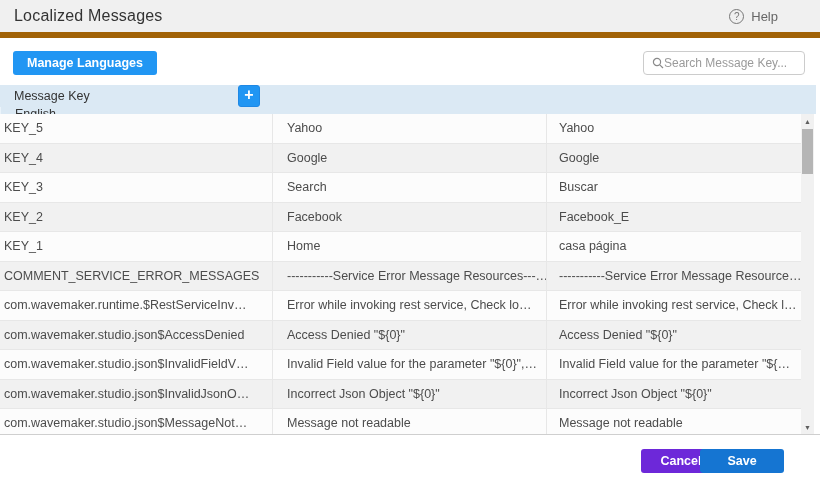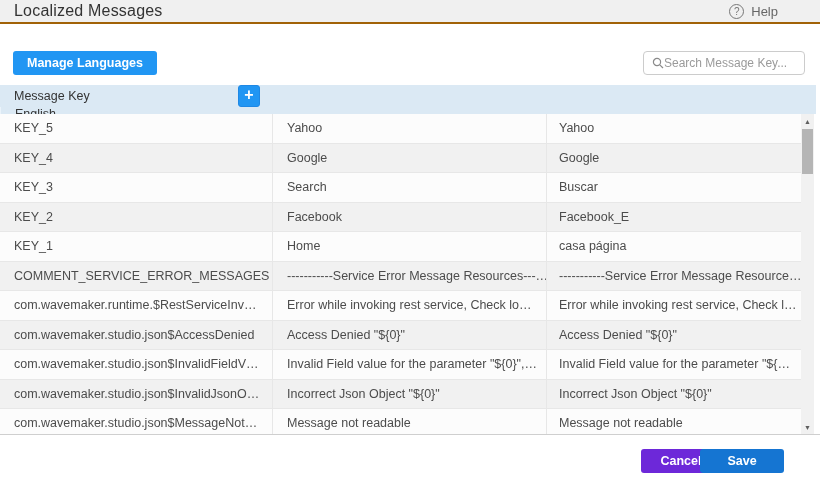--- a/index.html
+++ b/index.html
@@ -4,22 +4,22 @@
 <style>
   * { margin:0; padding:0; box-sizing:border-box; }
   body { background:#fff; }
   .app {
     width:820px; height:487px; position:relative; background:#fff;
     font-family:"Liberation Sans", sans-serif; overflow:hidden;
   }
 
   
   .titlebar {
-    position:absolute; top:0; left:0; width:820px; height:24px;
-    background:#f0f0f0; border-bottom:2px solid #a16207;
+    position:absolute; top:0; left:0; width:820px; height:38px;
+    background:#f0f0f0; border-bottom:6px solid #a16207;
     display:flex; align-items:center; justify-content:space-between;
     padding:0 42px 0 14px;
   }
   .title { font-size:16px; color:#333; font-weight:400; letter-spacing:0.2px; }
   .help { display:flex; align-items:center; gap:7px; cursor:pointer; }
   .help-icon {
     width:15px; height:15px; border:1px solid #777; border-radius:50%;
     display:flex; align-items:center; justify-content:center;
     font-size:10px; color:#777;
   }
@@ -83,21 +83,21 @@
     position:absolute; top:114px; left:0; width:801px; height:320px;
     overflow:hidden;
   }
   .tr { display:flex; height:29.5px; border-bottom:1px solid #e7e7e7; cursor:pointer; }
   .tr:nth-child(odd) { background:#fcfcfc; }
   .tr:nth-child(even) { background:#f1f1f1; }
   .td {
     font-size:12.5px; color:#4c4c4c; display:flex; align-items:center;
     white-space:nowrap; overflow:hidden;
   }
-  .td-key { width:272px; padding-left:14px; }
+  .td-key { width:272px; padding-left:4px; }
   .td-en { width:274px; padding-left:14px; border-left:1px solid #e7e7e7; }
   .td-es { width:255px; padding-left:12px; border-left:1px solid #e7e7e7; }
 
   
   .vscroll {
     position:absolute; top:114px; left:801px; width:13px; height:320px;
     background:#f1f1f1;
   }
   .scroll-btn {
     position:absolute; left:0; width:13px; height:14px; color:#5e5e5e;

